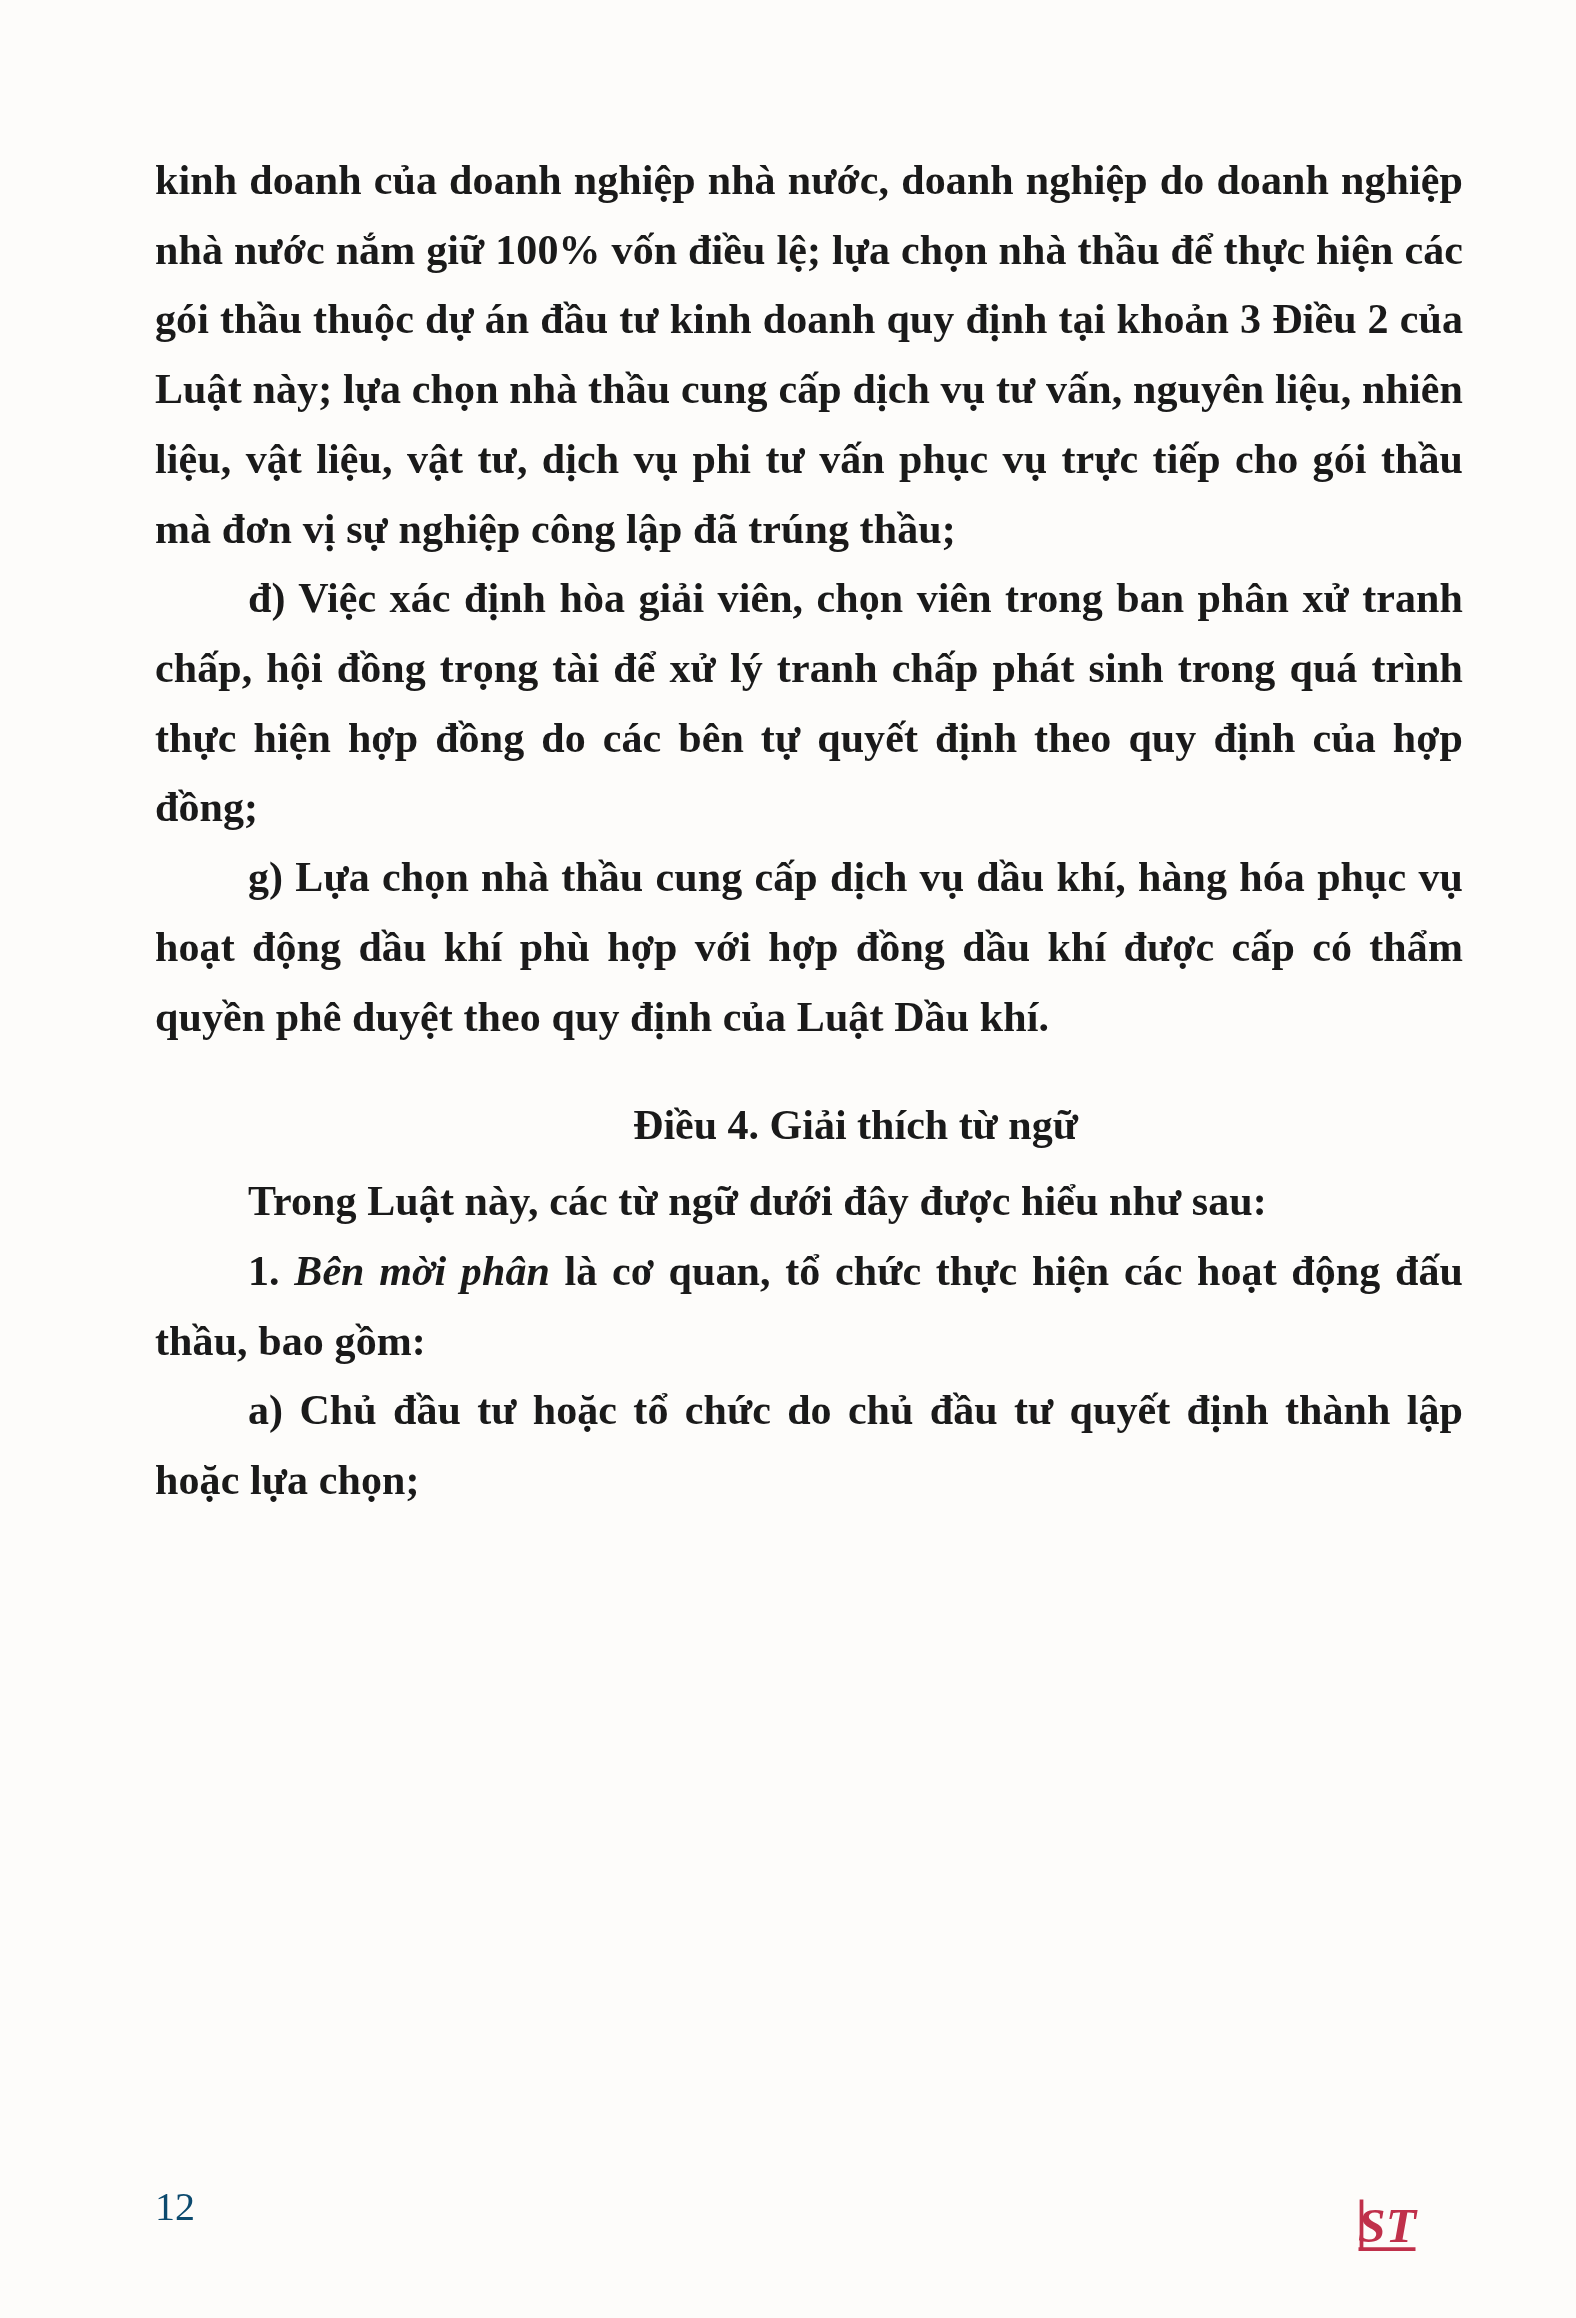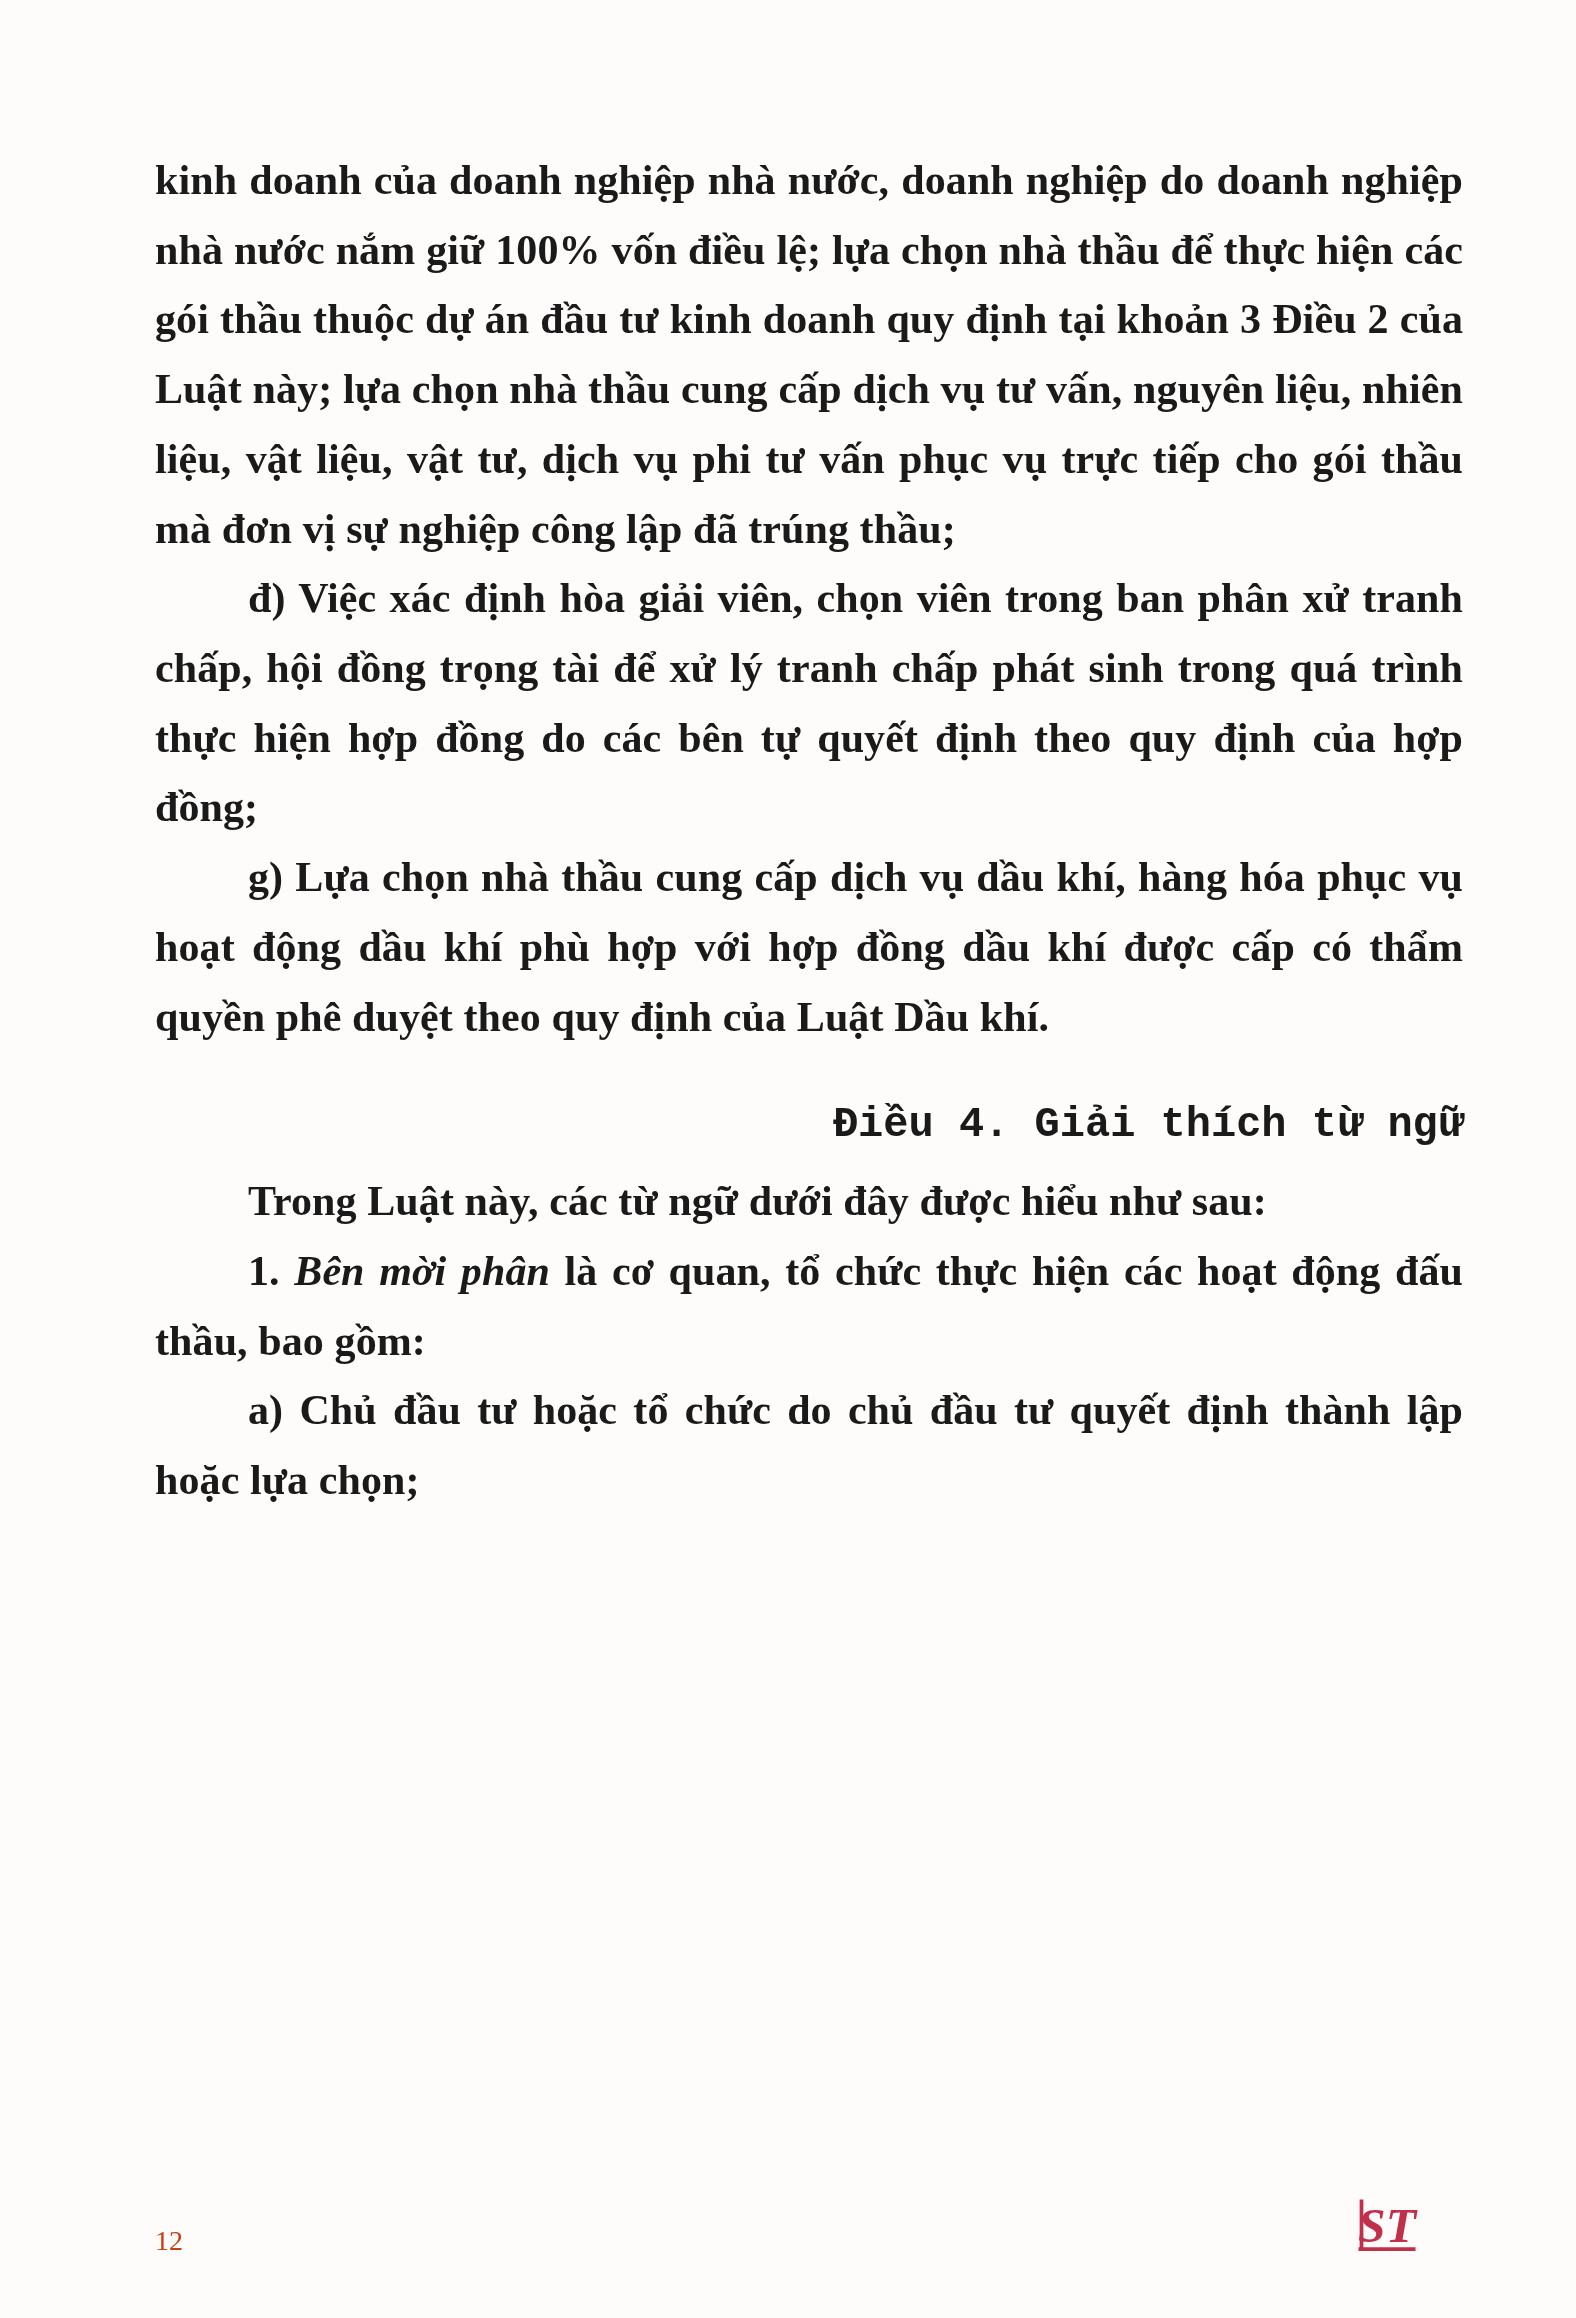--- a/index.html
+++ b/index.html
@@ -38,33 +38,32 @@
   p.indent {
     text-indent: 93px;
   }
   .heading {
     margin-top: 39px;
     margin-bottom: 6px;
     font-size: 42px;
     font-weight: bold;
     text-indent: 93px;
     line-height: 1.66;
-    text-align: right;
-    font-family: Liberation Mono, monospace;
+    text-align: center;
   }
   .italic {
     font-style: italic;
   }
   .page-number {
     position: absolute;
     left: 155px;
-    bottom: 64px;
-    font-size: 28px;
+    bottom: 92px;
+    font-size: 40px;
     line-height: 1;
-    color: #c2410c;
+    color: #0c4a6e;
   }
   .logo {
     position: absolute;
     right: 153px;
     bottom: 58px;
     width: 72px;
     height: 72px;
     display: flex;
     align-items: flex-start;
     justify-content: center;

